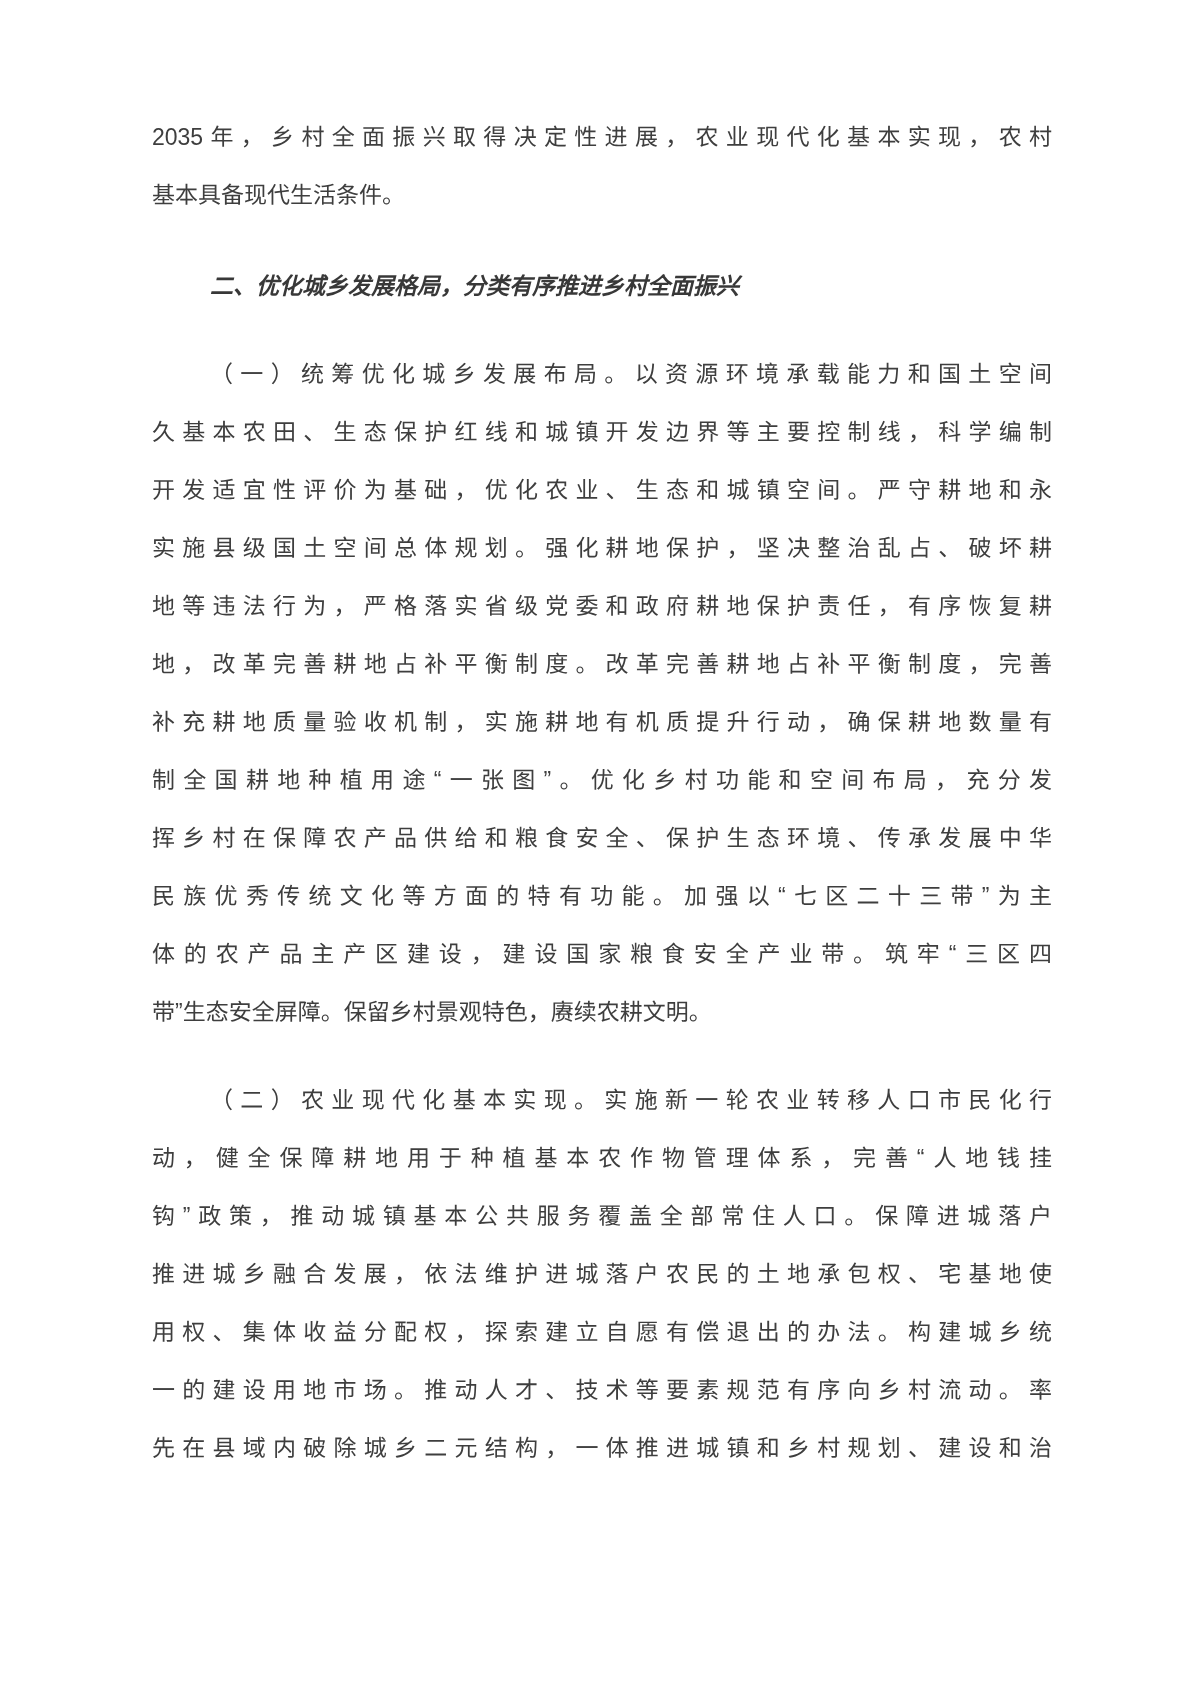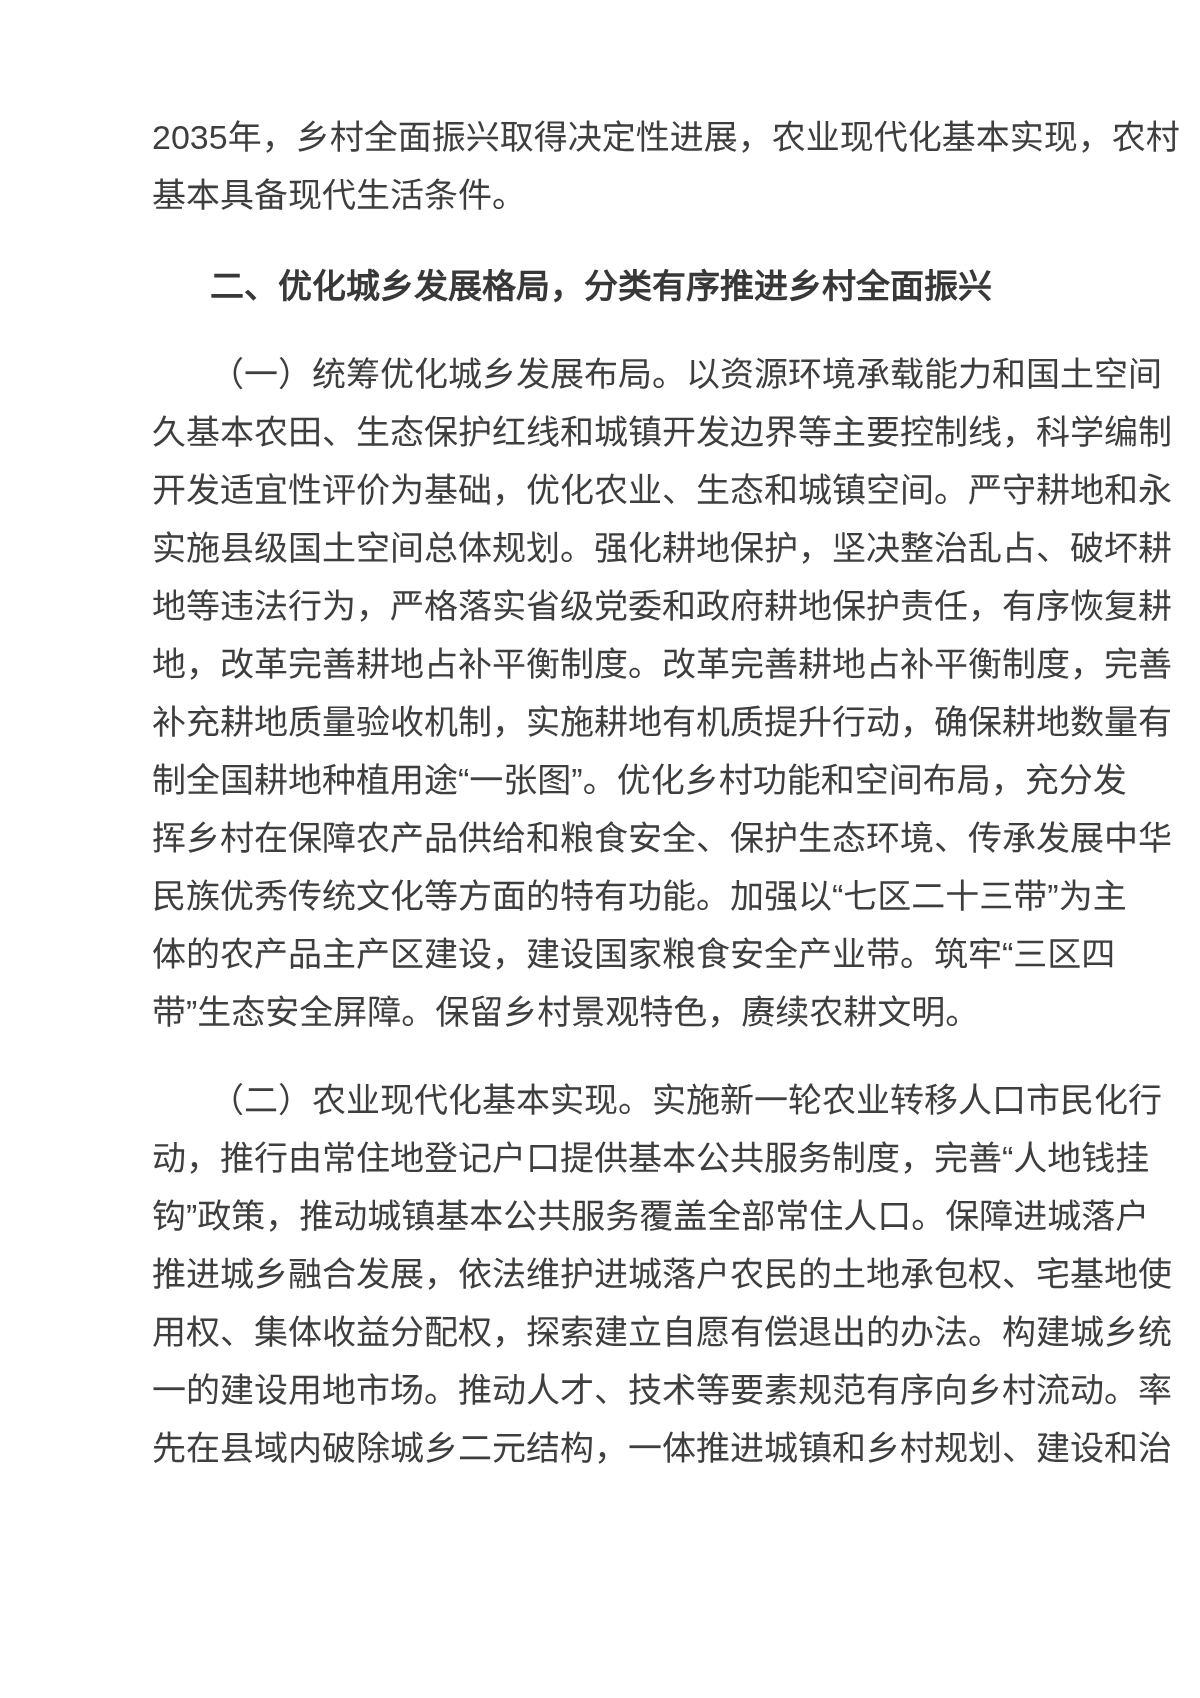--- a/index.html
+++ b/index.html
@@ -13,27 +13,27 @@
     height: 1698px;
     box-sizing: border-box;
     background: var(--page-bg, #ffffff);
     padding: 108px 148px 60px 152px;
     overflow: hidden;
     font-family: "Liberation Sans", sans-serif;
     color: var(--text-color, #3e3e3e);
   }
   .block { margin: 0; }
   .block + .block { margin-top: 30px; }
-  .block.heading { margin-top: 33px; }
+  .block.heading { margin-top: 33px; font-style: italic; }
   .block.heading .line {
     font-weight: 700;
     color: var(--heading-color, #383838);
   }
   .line {
-    font-size: 34px;
+    font-size: 23px;
     line-height: 58px;
     height: 58px;
     white-space: nowrap;
     text-align: left;
   }
   .line.justify {
     text-align: justify;
     text-align-last: justify;
     text-justify: inter-character;
   }
@@ -61,20 +61,20 @@
       <div class="line justify">地，改革完善耕地占补平衡制度。改革完善耕地占补平衡制度，完善</div>
       <div class="line justify">补充耕地质量验收机制，实施耕地有机质提升行动，确保耕地数量有</div>
       <div class="line justify">制全国耕地种植用途“一张图”。优化乡村功能和空间布局，充分发</div>
       <div class="line justify">挥乡村在保障农产品供给和粮食安全、保护生态环境、传承发展中华</div>
       <div class="line justify">民族优秀传统文化等方面的特有功能。加强以“七区二十三带”为主</div>
       <div class="line justify">体的农产品主产区建设，建设国家粮食安全产业带。筑牢“三区四</div>
       <div class="line">带”生态安全屏障。保留乡村景观特色，赓续农耕文明。</div>
     </div>
     <div class="block paragraph">
       <div class="line justify indent">（二）农业现代化基本实现。实施新一轮农业转移人口市民化行</div>
-      <div class="line justify">动，推行由常住地登记户口提供基本公共服务制度，完善“人地钱挂</div>
+      <div class="line justify">动，健全保障耕地用于种植基本农作物管理体系，完善“人地钱挂</div>
       <div class="line justify">钩”政策，推动城镇基本公共服务覆盖全部常住人口。保障进城落户</div>
       <div class="line justify">推进城乡融合发展，依法维护进城落户农民的土地承包权、宅基地使</div>
       <div class="line justify">用权、集体收益分配权，探索建立自愿有偿退出的办法。构建城乡统</div>
       <div class="line justify">一的建设用地市场。推动人才、技术等要素规范有序向乡村流动。率</div>
       <div class="line justify">先在县域内破除城乡二元结构，一体推进城镇和乡村规划、建设和治</div>
     </div>
   </div>
 
 </body></html>

